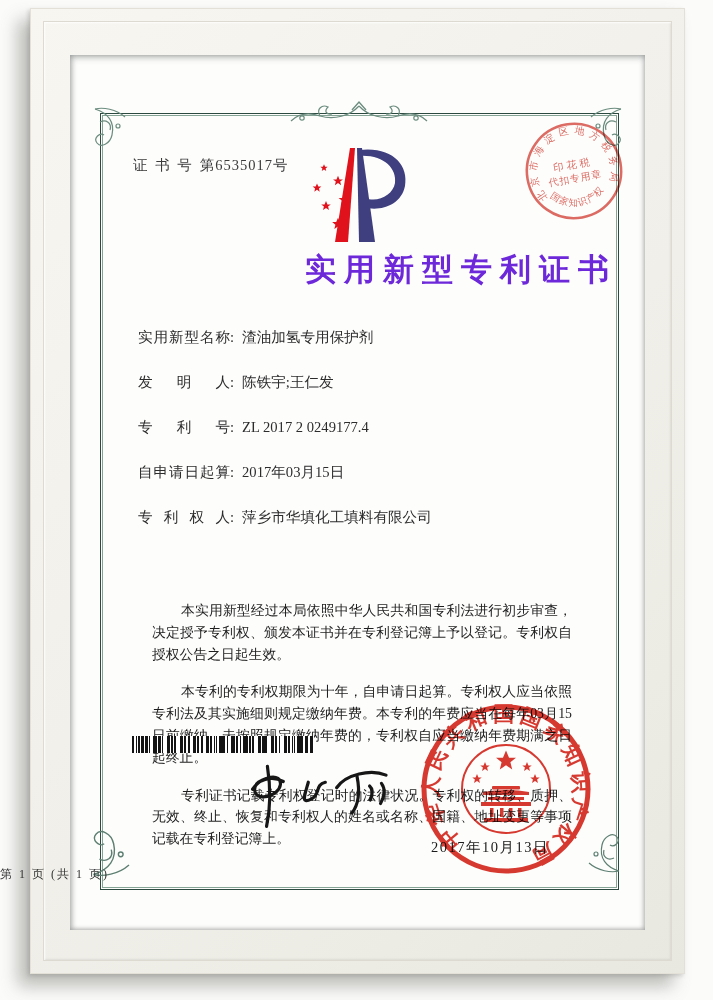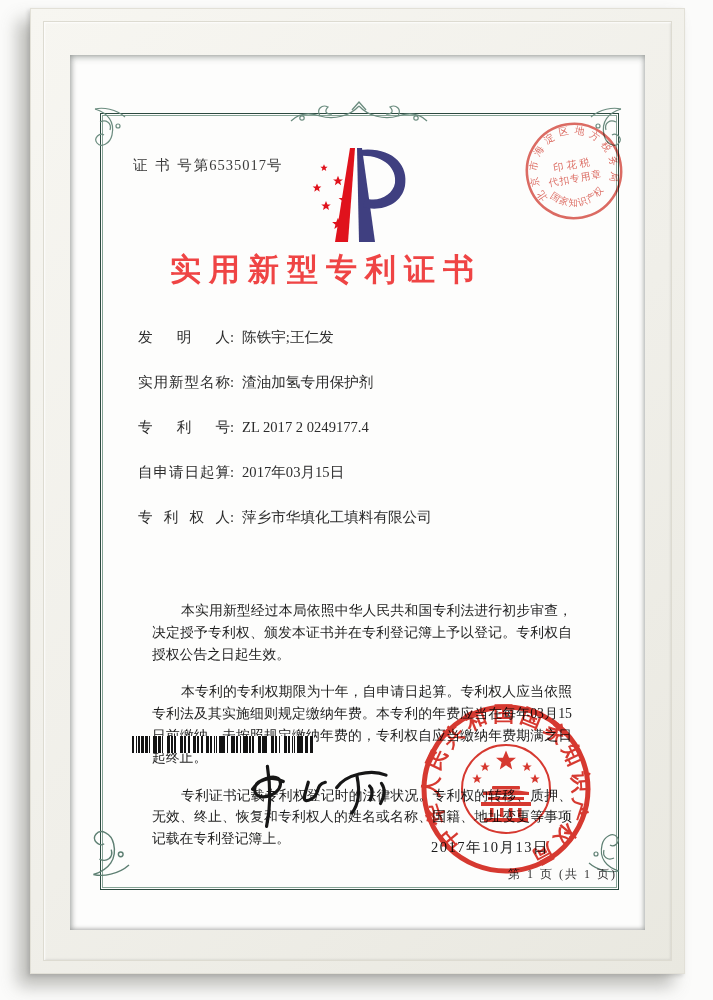--- a/index.html
+++ b/index.html
@@ -17,41 +17,41 @@
     box-shadow:inset 0 3px 6px rgba(55,70,62,.28), inset 3px 0 5px rgba(0,0,0,.14),
                inset -2px 0 4px rgba(0,0,0,.10), inset 0 -2px 4px rgba(0,0,0,.10);}
   
   .cert-border{position:absolute;left:100px;top:113px;width:517px;height:775px;
     border:1.6px solid #2c4a40;}
   .cert-border::after{content:"";position:absolute;left:1px;top:1px;right:1px;bottom:1px;
     border:1px solid #86a496;}
   .flourish{position:absolute;pointer-events:none;}
   
   .cert-no{position:absolute;left:133px;top:156px;font-size:14.5px;color:#3b3b3b;letter-spacing:2px;}
-  .cert-no .num{letter-spacing:1px;}
+  .cert-no .num{letter-spacing:1px;margin-left:6px;}
   .logo{position:absolute;left:293px;top:146px;}
-  .title{position:absolute;left:0;right:96px;top:249px;text-align:center;font-size:31px;
-    font-weight:bold;letter-spacing:8px;color:#ef4444;padding-left:35px;}
+  .title{position:absolute;left:0;right:96px;top:249px;text-align:right;font-size:31px;
+    font-weight:bold;letter-spacing:8px;color:#6d28d9;padding-left:35px;}
   .fields{position:absolute;left:138px;top:328px;}
   .field{height:45px;font-size:14.6px;color:#2c2c2c;white-space:nowrap;}
   .field .lab{display:inline-block;width:92px;text-align:justify;text-align-last:justify;}
   .field .val{margin-left:8px;}
   .paras{position:absolute;left:136px;top:584px;width:452px;font-size:13.8px;line-height:21.8px;
     color:#1e1e1e;text-align:justify;}
   .paras p{margin:16px;text-indent:2.1em;}
   .barcode{position:absolute;left:132px;top:736px;width:182px;height:17px;background-color:#fff;
     background-image:
       repeating-linear-gradient(90deg,#141414 0 2px,transparent 2px 4px,#141414 4px 5px,transparent 5px 9px,#141414 9px 12px,transparent 12px 13px),
       repeating-linear-gradient(90deg,#141414 0 1px,transparent 1px 6px,#141414 6px 8px,transparent 8px 15px,#141414 15px 16px,transparent 16px 21px);}
   .signer{position:absolute;left:144px;top:776px;font-size:15px;color:#2a2a2a;line-height:29px;letter-spacing:3px;}
   .signature{position:absolute;left:225px;top:758px;transform:rotate(-3deg);}
   .issue-date{position:absolute;left:431px;top:838px;font-size:14.5px;letter-spacing:1.5px;color:#1b1b1b;z-index:3;}
   .seal-main{position:absolute;left:420px;top:703px;z-index:4;mix-blend-mode:multiply;opacity:.92;}
   .seal-tax{position:absolute;left:520px;top:117px;transform:rotate(-10deg);mix-blend-mode:multiply;opacity:.88;z-index:4;}
-  .footer{position:absolute;left:0;right:96px;top:866px;text-align:right;font-size:12px;
+  .footer{position:absolute;left:0;right:96px;top:866px;text-align:left;font-size:12px;
     letter-spacing:2px;color:#333;}
 </style>
 </head>
 <body>
 
 <div class="page">
   <div class="frame"></div>
   <div class="paper"></div>
   <div class="cert-border"></div>
 
@@ -116,24 +116,24 @@
     <g fill="#3f3f80">
       <polygon points="64,2 69,2 82,96 66,96"></polygon>
       <path d="M66,4 C98,0 116,18 112,40 C108,60 86,66 70,61 L72,52 C85,57 100,49 102,37 C104,22 90,8 65,10 Z"></path>
     </g>
   </svg>
 
   <div class="title">实用新型专利证书</div>
 
   <div class="fields">
     <div class="field">
+      <span class="lab">实用新型名称</span><span>:</span><span class="val">渣油加氢专用保护剂</span>
+    </div>
+    <div class="field">
       <span class="lab">发明人</span><span>:</span><span class="val">陈铁宇;王仁发</span>
-    </div>
-    <div class="field">
-      <span class="lab">实用新型名称</span><span>:</span><span class="val">渣油加氢专用保护剂</span>
     </div>
     <div class="field">
       <span class="lab">专利号</span><span>:</span><span class="val">ZL 2017 2 0249177.4</span>
     </div>
     <div class="field">
       <span class="lab">自申请日起算</span><span>:</span><span class="val">2017年03月15日</span>
     </div>
     <div class="field">
       <span class="lab">专利权人</span><span>:</span><span class="val">萍乡市华填化工填料有限公司</span>
     </div>

